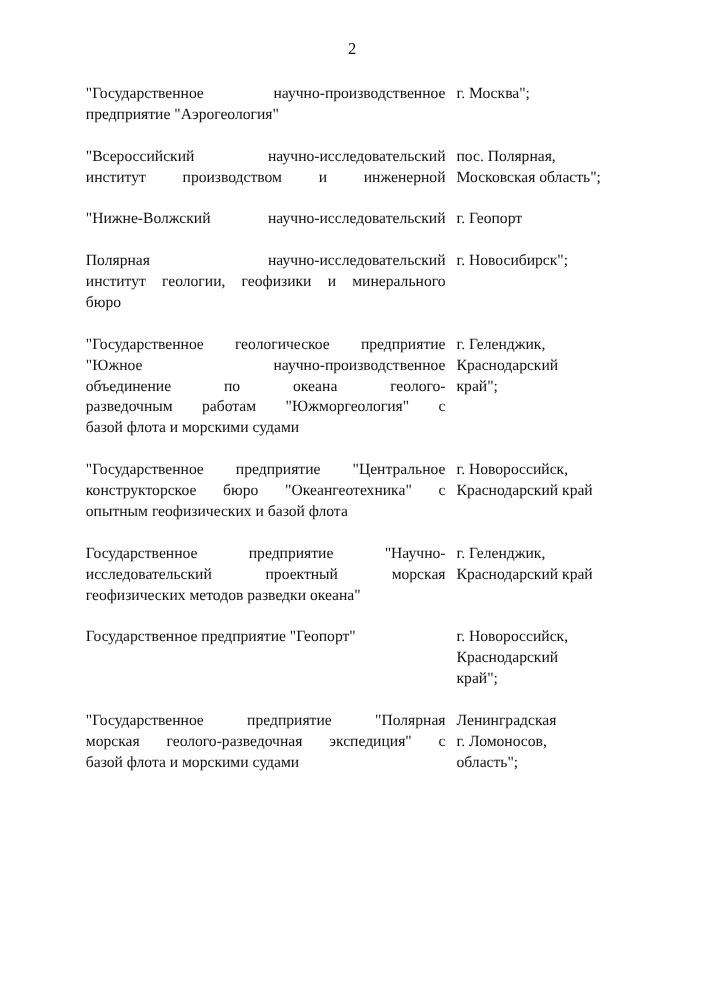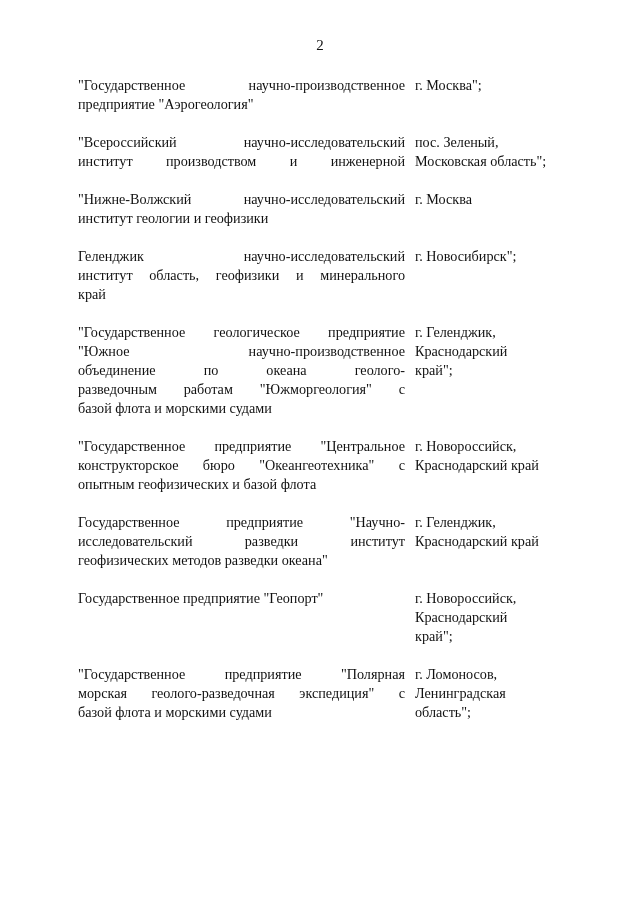--- a/index.html
+++ b/index.html
@@ -76,40 +76,39 @@
       <span class="line">г. Москва";</span>
     </div>
   </div>
 
   <div class="entry">
     <div class="entry-name">
       <span class="jline">"Всероссийский научно-исследовательский</span>
       <span class="jline">институт производством и инженерной</span>
     </div>
     <div class="entry-location">
-      <span class="line">пос. Зеленый,</span>
+      <span class="line">пос. Полярная,</span>
       <span class="line">Московская область";</span>
     </div>
   </div>
 
   <div class="entry">
     <div class="entry-name">
       <span class="jline">"Нижне-Волжский научно-исследовательский</span>
-      <span class="line">институт геологии и геофизики</span>
     </div>
     <div class="entry-location">
-      <span class="line">г. Москва</span>
+      <span class="line">г. Геопорт</span>
     </div>
   </div>
 
   <div class="entry">
     <div class="entry-name">
-      <span class="jline">Геленджик научно-исследовательский</span>
-      <span class="jline">институт область, геофизики и минерального</span>
-      <span class="line">край</span>
+      <span class="jline">Полярная научно-исследовательский</span>
+      <span class="jline">институт геологии, геофизики и минерального</span>
+      <span class="line">бюро</span>
     </div>
     <div class="entry-location">
       <span class="line">г. Новосибирск";</span>
     </div>
   </div>
 
   <div class="entry">
     <div class="entry-name">
       <span class="jline">"Государственное геологическое предприятие</span>
       <span class="jline">"Южное научно-производственное</span>
@@ -132,21 +131,21 @@
     </div>
     <div class="entry-location">
       <span class="line">г. Новороссийск,</span>
       <span class="line">Краснодарский край</span>
     </div>
   </div>
 
   <div class="entry">
     <div class="entry-name">
       <span class="jline">Государственное предприятие "Научно-</span>
-      <span class="jline">исследовательский разведки институт</span>
+      <span class="jline">исследовательский проектный морская</span>
       <span class="line">геофизических методов разведки океана"</span>
     </div>
     <div class="entry-location">
       <span class="line">г. Геленджик,</span>
       <span class="line">Краснодарский край</span>
     </div>
   </div>
 
   <div class="entry">
     <div class="entry-name">
@@ -159,19 +158,19 @@
     </div>
   </div>
 
   <div class="entry">
     <div class="entry-name">
       <span class="jline">"Государственное предприятие "Полярная</span>
       <span class="jline">морская геолого-разведочная экспедиция" с</span>
       <span class="line">базой флота и морскими судами</span>
     </div>
     <div class="entry-location">
+      <span class="line">Ленинградская</span>
       <span class="line">г. Ломоносов,</span>
-      <span class="line">Ленинградская</span>
       <span class="line">область";</span>
     </div>
   </div>
 
 </div>
 
 </body></html>

